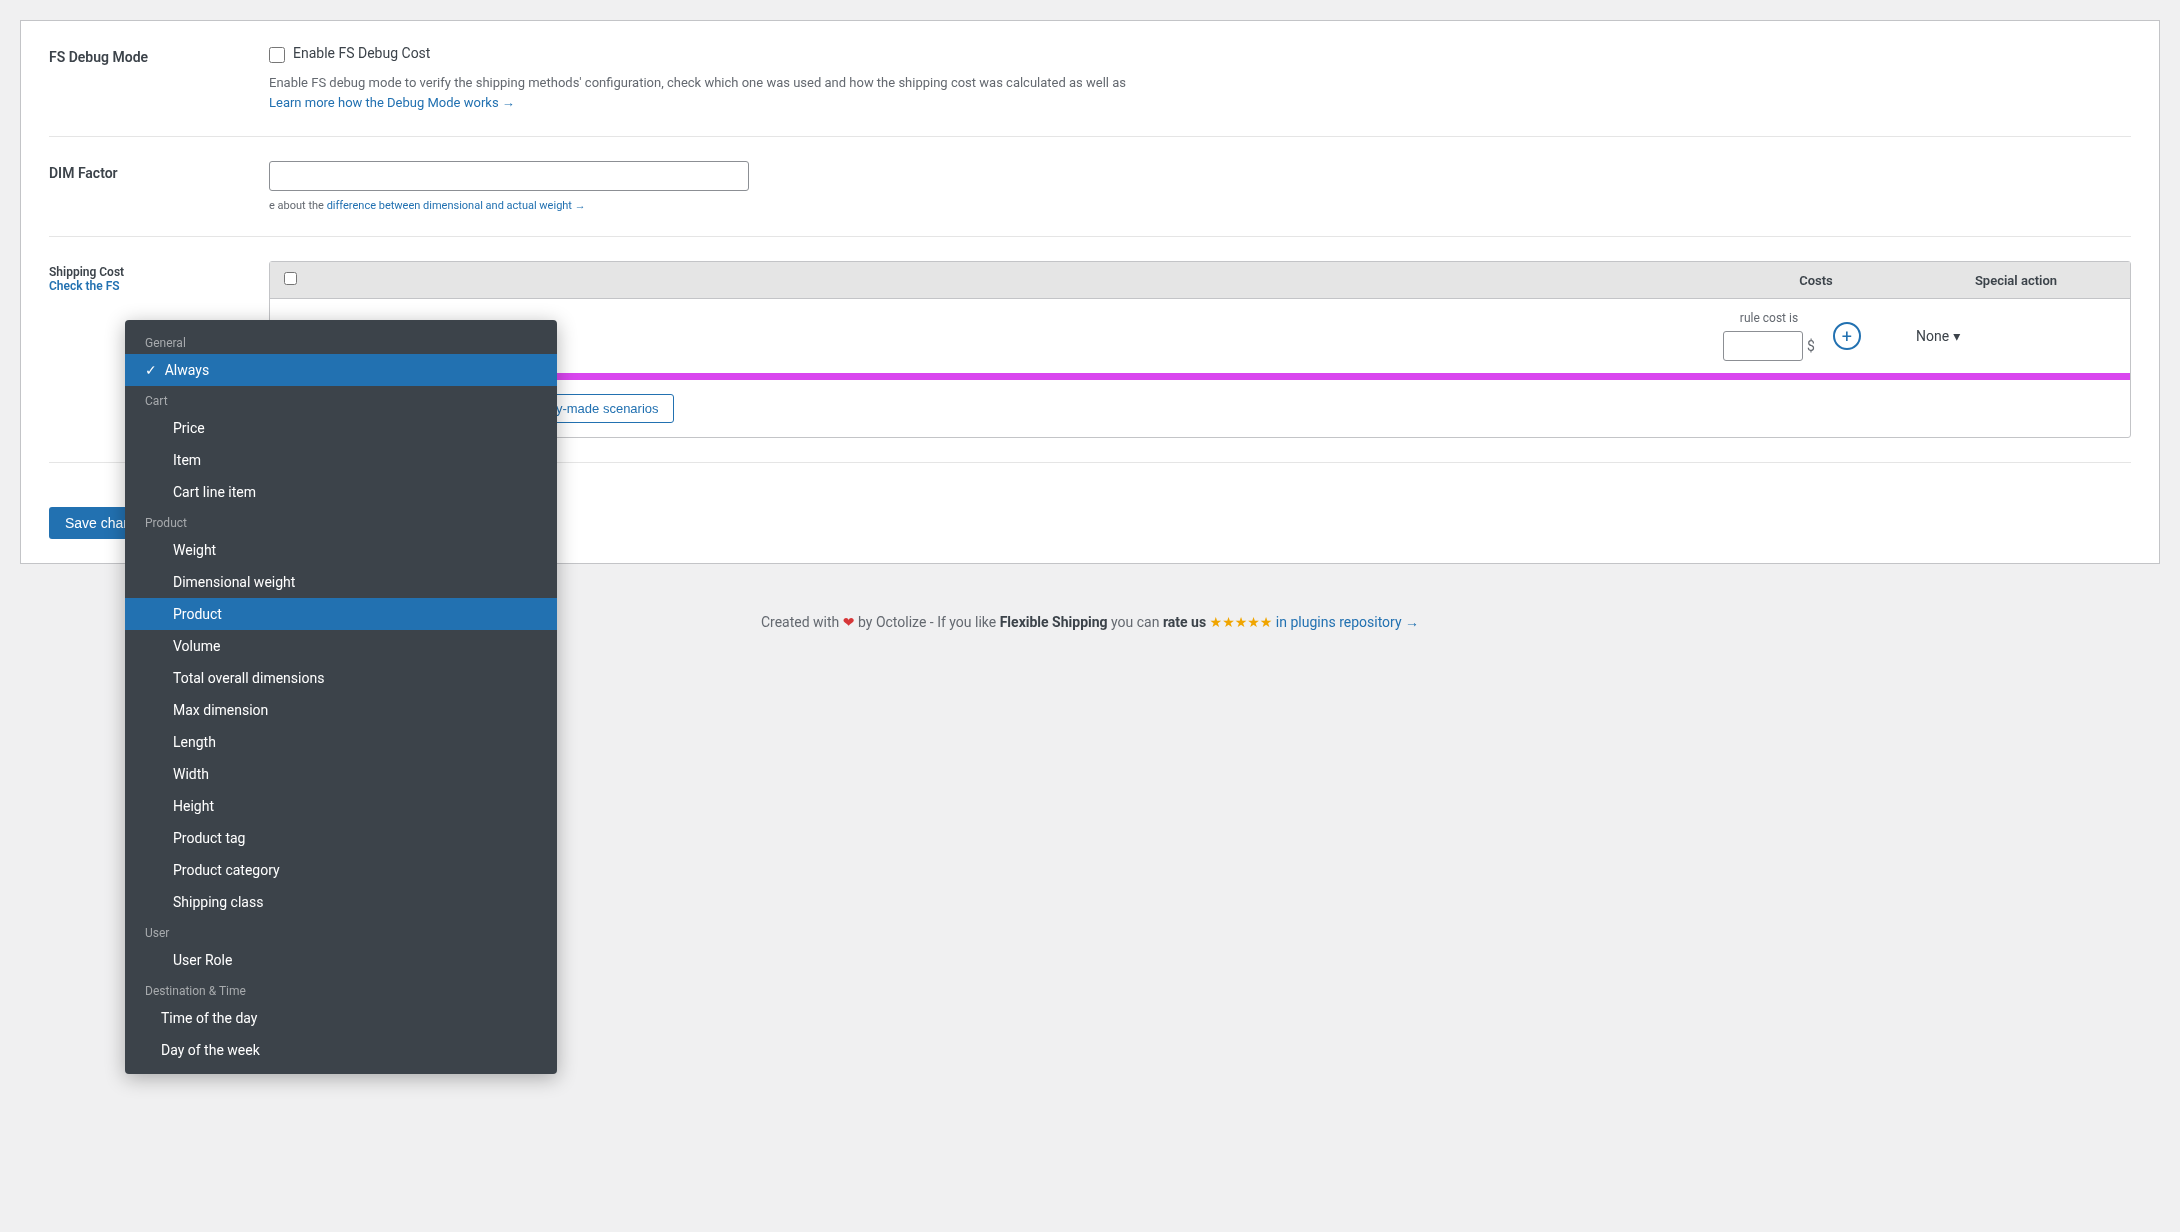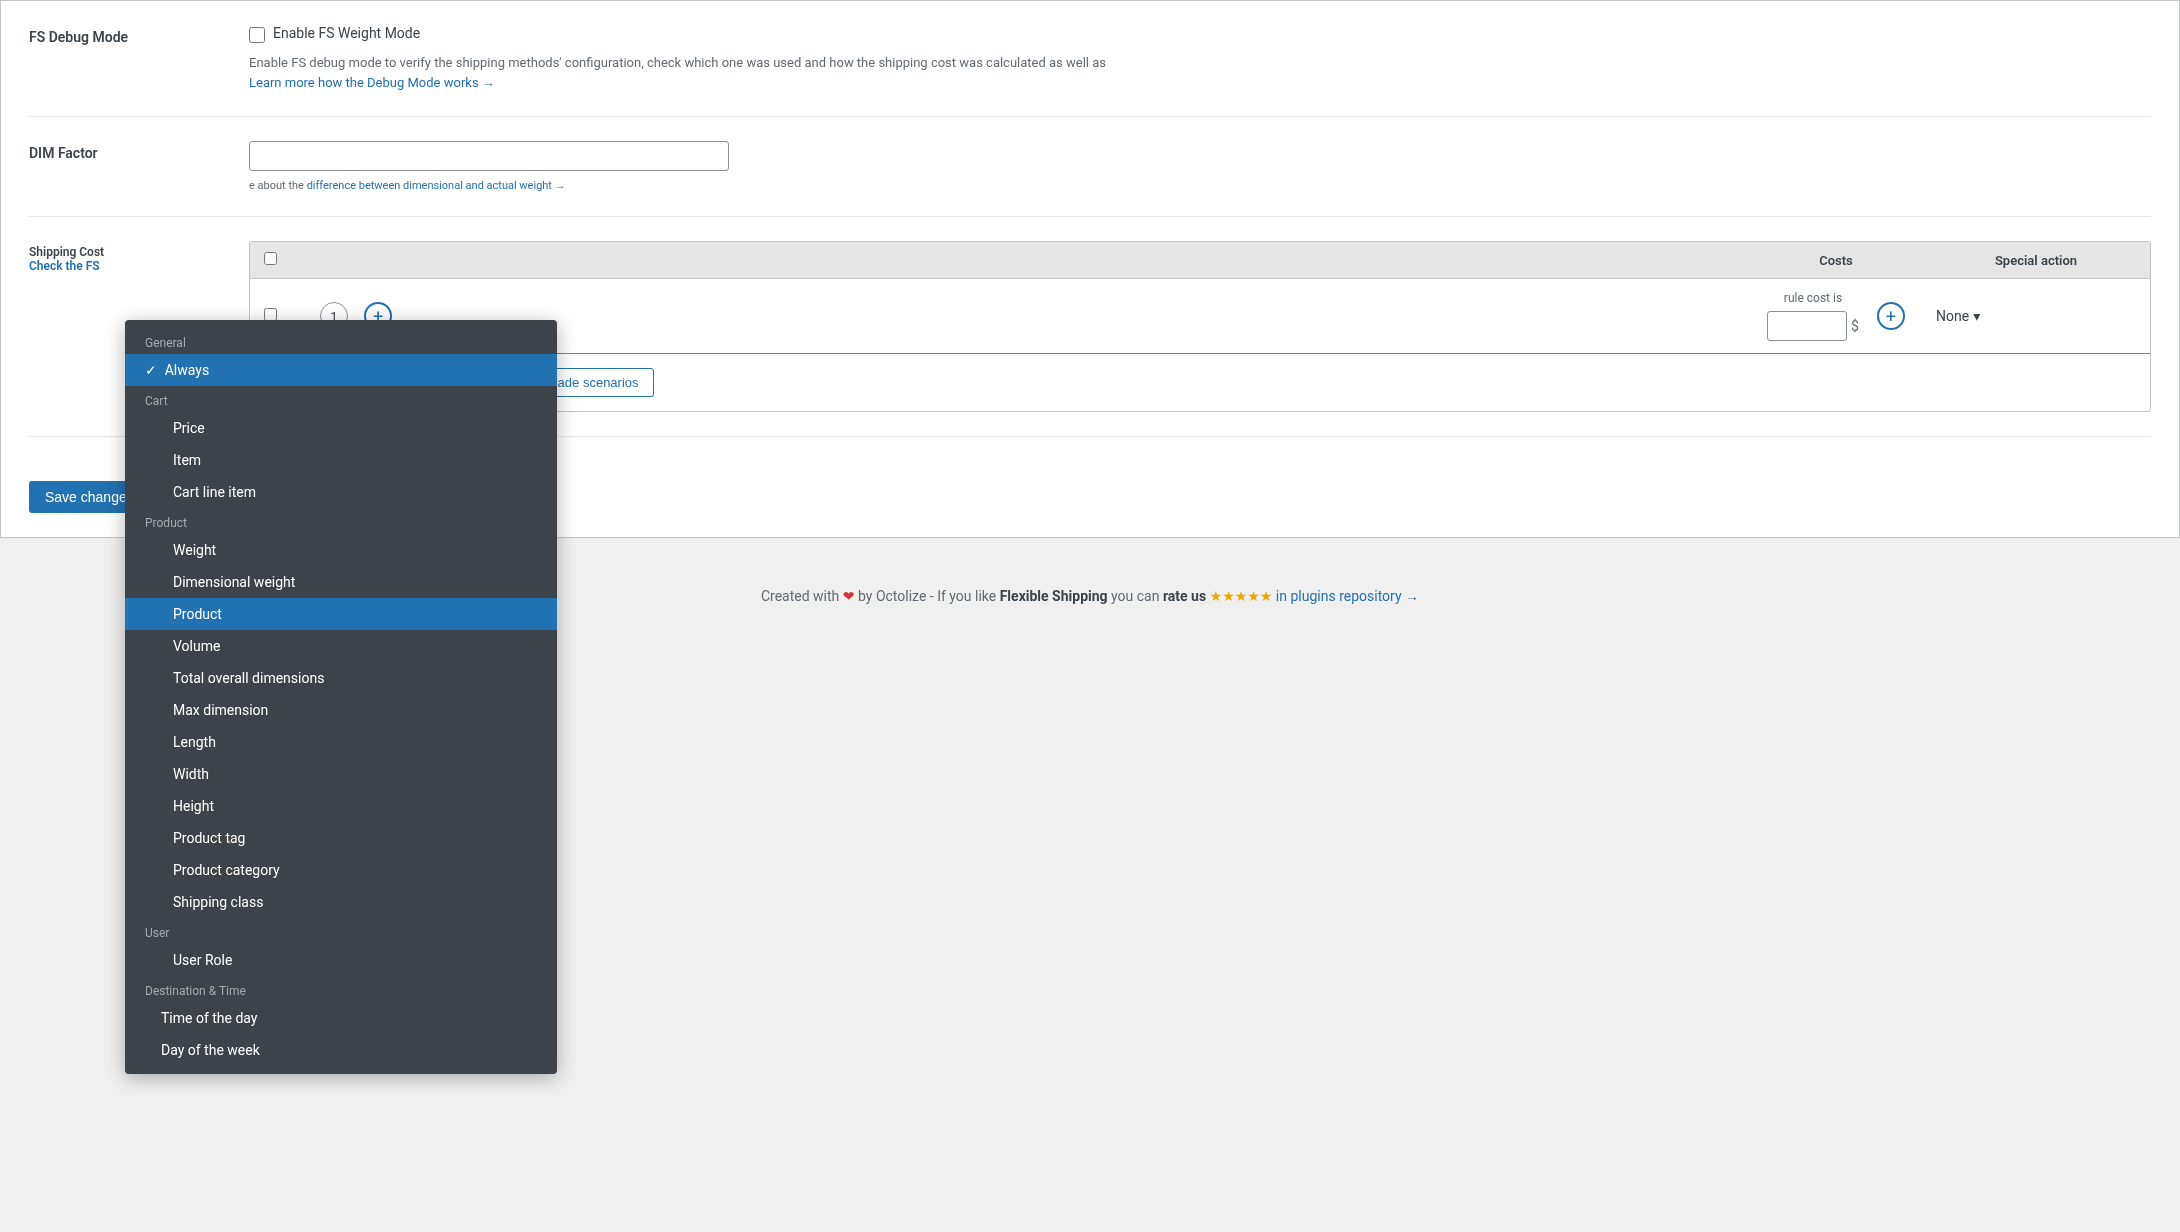--- a/index.html
+++ b/index.html
@@ -5,20 +5,21 @@
     * { box-sizing: border-box; margin: 0; padding: 0; }
     body {
       font-family: -apple-system, BlinkMacSystemFont, "Segoe UI", Roboto, sans-serif;
       font-size: 14px;
       background: #f0f0f1;
       color: #3c434a;
     }
     .page-wrapper {
       background: #f0f0f1;
       min-height: 100vh;
+      padding: 20px;
       position: relative;
     }
     .settings-area {
       background: #fff;
       padding: 24px 28px;
       border: 1px solid #c3c4c7;
       position: relative;
     }
     .setting-row {
       display: flex;
@@ -95,21 +96,22 @@
     .col-action { width: 200px; text-align: center; }
     .col-header-label {
       font-weight: 600;
       font-size: 13px;
       color: #3c434a;
     }
     .table-row-data {
       display: flex;
       align-items: center;
       padding: 12px 14px;
-      border-bottom: 1px solid #d946ef;
+      border-bottom: 7px solid #d946ef;
+      gap: 24px;
     }
     .row-check { width: 40px; flex-shrink: 0; }
     .row-num { width: 60px; flex-shrink: 0; text-align: center; }
     .row-num-badge {
       display: inline-flex;
       align-items: center;
       justify-content: center;
       width: 28px;
       height: 28px;
       border: 1px solid #8c8f94;
@@ -264,21 +266,21 @@
 
 <div class="page-wrapper">
   <div class="settings-area">
 
     
     <div class="setting-row">
       <div class="setting-label">FS Debug Mode</div>
       <div class="setting-content">
         <div class="debug-row">
           <input type="checkbox" class="debug-checkbox" style="">
-          <span class="debug-text">Enable FS Weight Mode</span>
+          <span class="debug-text">Enable FS Debug Cost</span>
         </div>
         <div class="debug-description">
           <span>Enable FS debug mode to verify the shipping methods' configuration, check which one was used and how the shipping cost was calculated as well as</span><br>
           <a href="#" class="link">Learn more how the Debug Mode works →</a>
         </div>
       </div>
     </div>
 
     
     <div class="setting-row">

